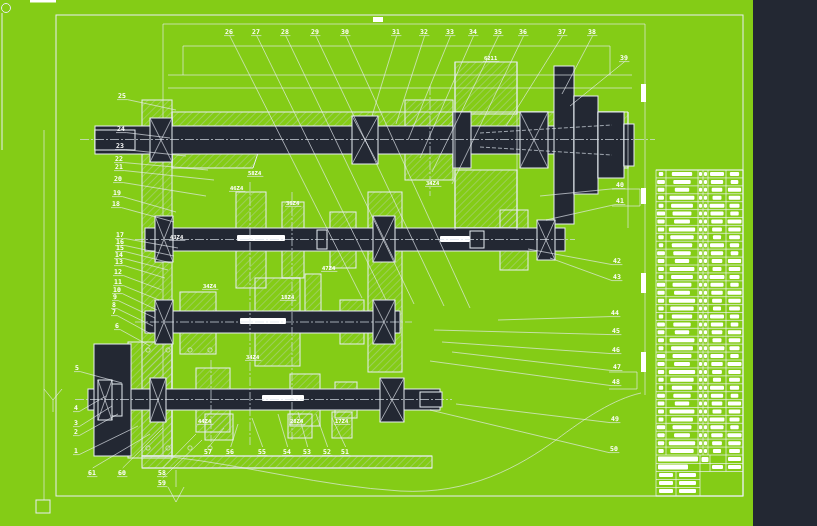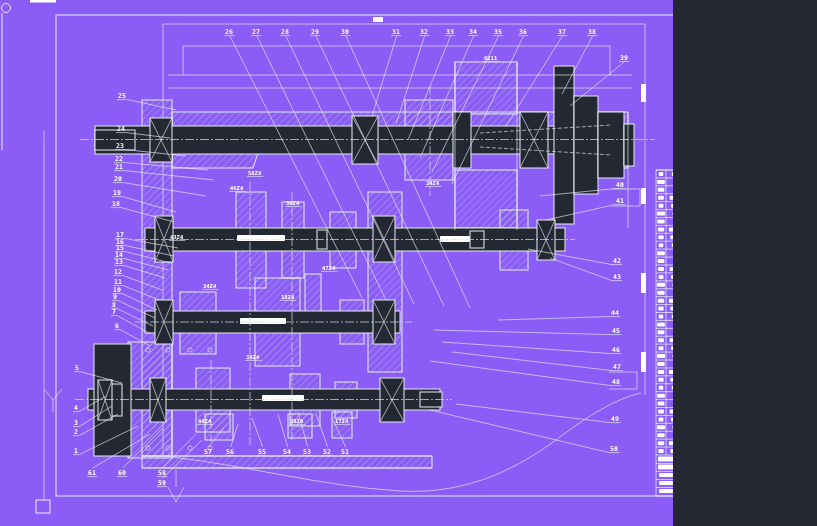--- a/index.html
+++ b/index.html
@@ -1,16 +1,16 @@
 <!DOCTYPE html>
 <html><head>
 <meta charset="utf-8">
 <style>
   html,body{margin:0;padding:0;background:#232833;}
-  .stage{position:relative;width:673px;height:526px;background:#8b5cf6;overflow:hidden;}
+  .stage{position:relative;width:753px;height:526px;background:#84cc16;overflow:hidden;}
   svg{display:block;}
   .ln{fill:none;stroke:#e8edf3;stroke-width:1;}
   .thin{stroke-width:.65;}
   .bal{font:bold 6.5px "DejaVu Sans Mono",monospace;fill:#ffffff;}
   .pl{font:bold 5.5px "DejaVu Sans Mono",monospace;fill:#ffffff;}
   .blb{fill:#ffffff;}
   .hp{fill:url(#h45);stroke:#e8edf3;stroke-width:1;}
   .bgr{fill:#232833;stroke:#e8edf3;stroke-width:1;}
   .cl{fill:none;stroke:#d9e0e8;stroke-width:.7;stroke-dasharray:9 2 2 2;}
   .dsh{fill:none;stroke:#d9e0e8;stroke-width:.7;stroke-dasharray:4 2;}

